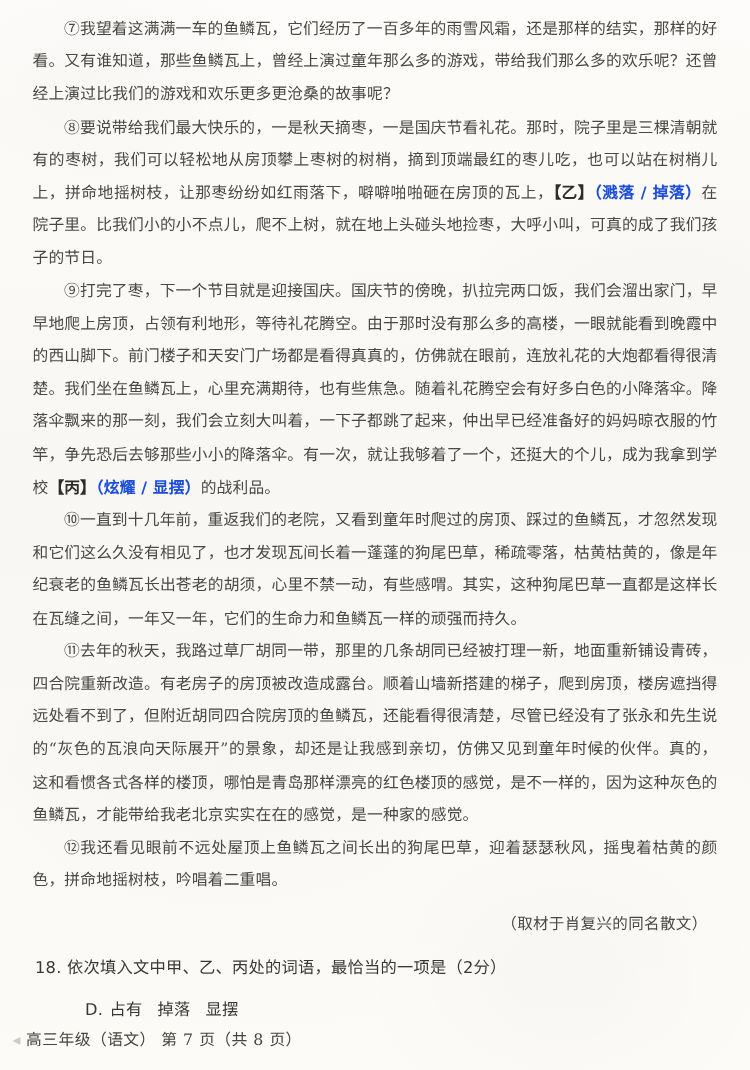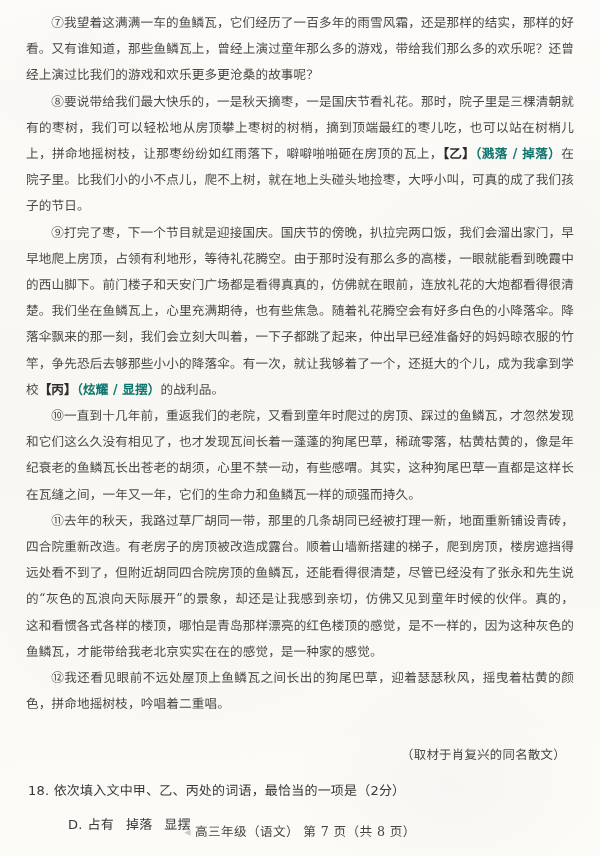--- a/index.html
+++ b/index.html
@@ -53,26 +53,26 @@
     text-align: justify;
     text-justify: inter-ideograph;
   }
   .marker {
     font-weight: 700;
     color: #2e2c2a;
     letter-spacing: 0;
   }
   .choice-pair {
     font-weight: 700;
-    color: #0f766e;
+    color: #1d4ed8;
   }
 
   
   .attribution {
-    margin-top: 28px;
+    margin-top: 12px;
     text-align: right;
     font-size: 12.4px;
     letter-spacing: 0.3px;
     color: #4a4845;
     padding-right: 8px;
   }
 
   
   .question-block {
     margin-top: 15px;
@@ -102,24 +102,24 @@
   .option .opt-letter {
     margin-right: 5px;
   }
   .option .opt-word {
     margin-right: 12px;
   }
 
   
   .footer {
     position: absolute;
-    left: 0;
+    left: 10px;
     right: 0;
     bottom: 16px;
-    text-align: center;
+    text-align: left;
     font-size: 12.6px;
     letter-spacing: 0.4px;
     color: #46443f;
     font-family: "DejaVu Serif", "Liberation Serif", serif;
     z-index: 2;
     margin-top: 46px;
   }
   .footer .mark {
     color: #cdcac3;
     margin-right: 4px;

